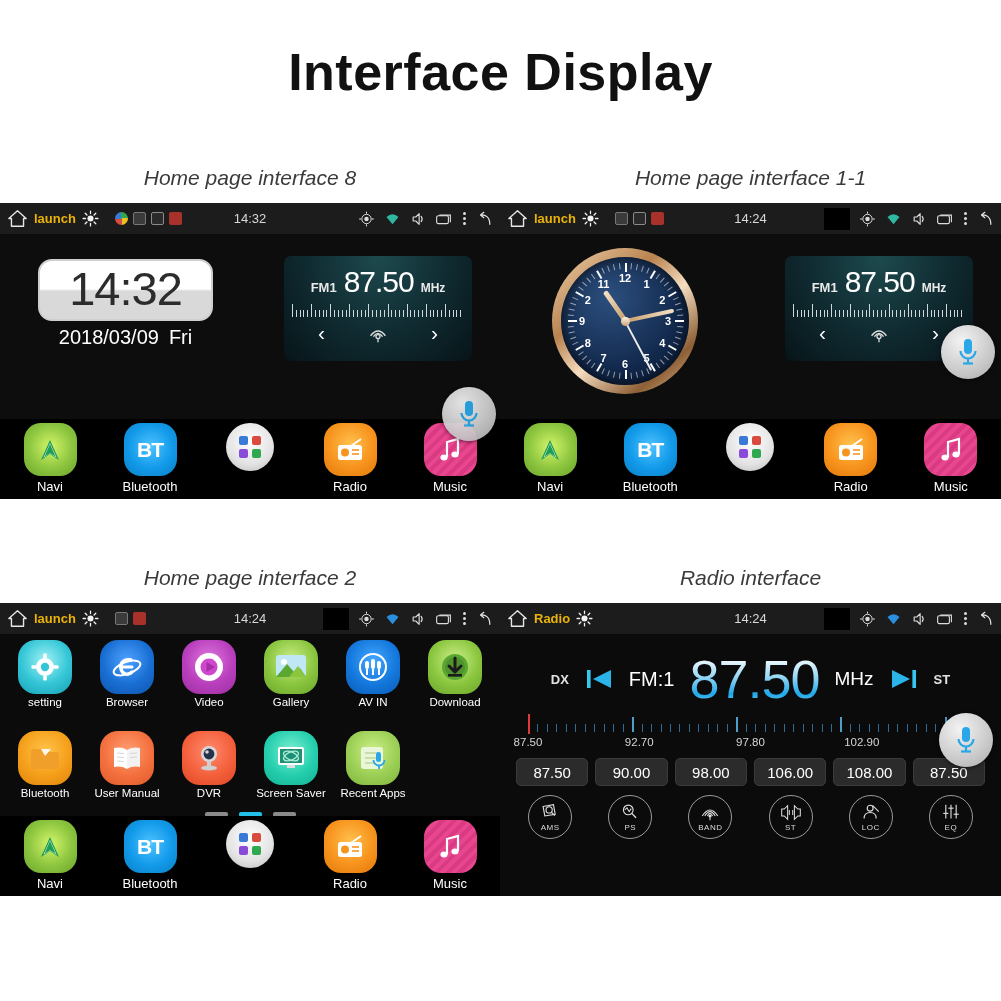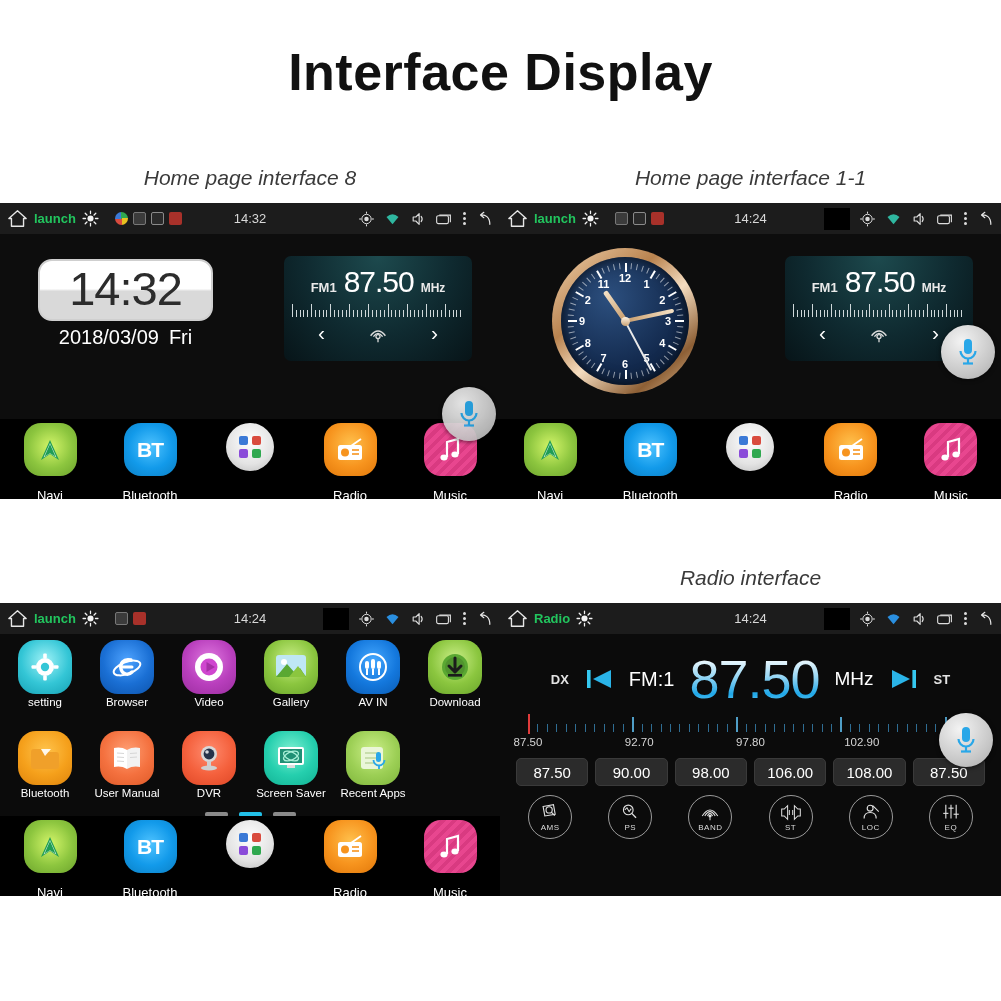--- a/index.html
+++ b/index.html
@@ -34,21 +34,21 @@
   #screen-home2 { left:0;   top:603px; width:500px;  height:293px; }
   #screen-radio { left:500px; top:603px; width:501px; height:293px; }
 
   
   .statusbar {
     position:relative; height:31px; width:100%;
     background:#1c1c1c; display:flex; align-items:center;
     padding:0 7px; gap:6px;
   }
   .sb-home { width:21px; height:19px; flex:0 0 auto; }
-  .sb-title { color:#22c55e; font-size:13px; font-weight:bold; }
+  .sb-title { color:#eab308; font-size:13px; font-weight:bold; }
   .sb-sun { width:17px; height:17px; flex:0 0 auto; }
   .sb-mini-icons { display:flex; align-items:center; gap:5px; margin-left:10px; }
   .mini { width:13px; height:13px; border-radius:2px; display:block; }
   .mini.globe { border-radius:50%; background:
       conic-gradient(#2fa84f 0 25%, #e8c020 0 50%, #d94b3e 0 75%, #3b79d6 0 100%); }
   .mini.sq { background:#3b3b3b; border:1px solid #777; }
   .mini.img { background:#2a2a2a; border:1px solid #8a8a8a; }
   .mini.red { background:#a8312a; }
   .sb-time { color:#d8d8d8; font-size:13px; margin-left:auto; margin-right:auto;
              position:absolute; left:0; right:0; text-align:center; pointer-events:none; }
@@ -131,21 +131,21 @@
   .page-dots i { width:23px; height:5px; border-radius:2px; background:#8a8a8a; display:block; }
   .page-dots i.on { background:#22c0e8; }
 
   
   .dock { position:absolute; left:0; bottom:0; width:100%; height:80px;
           background:#000; display:flex; align-items:flex-start;
           justify-content:space-around; padding-top:4px; }
   .dock-item { width:72px; text-align:center; position:relative; }
   .dock-ic { width:53px; height:53px; margin:0 auto; border-radius:17px;
              position:relative; display:flex; align-items:center; justify-content:center; }
-  .dock-lb { color:#fff; font-size:13px; margin-top:12px; font-family:"Liberation Sans", sans-serif;text-align:center; }
+  .dock-lb { color:#fff; font-size:13px; margin-top:3px; font-family:"Liberation Sans", sans-serif;text-align:center; }
 
   .ic-navi { background:radial-gradient(circle at 50% 45%, #d4f56a 0%, #8dc63f 55%, #6ba32c 100%); }
   .ic-bt   { background:radial-gradient(circle at 50% 45%, #4fc3ff 0%, #129aea 55%, #0b7fc4 100%); }
   .ic-apps { background:radial-gradient(circle at 50% 38%, #ffffff 0%, #e3e3e3 60%, #b9b9b9 100%);
              border-radius:50%; width:48px; height:48px; }
   .ic-radio{ background:radial-gradient(circle at 50% 40%, #ffc14d 0%, #f7941e 55%, #e2780a 100%); }
   .ic-music{ background:repeating-linear-gradient(135deg,#e8468f 0 4px,#d93a81 4px 8px); }
 
   .bt-txt { color:#fff; font-weight:bold; font-size:21px; letter-spacing:-1px; }
   .apps-grid { display:grid; grid-template-columns:repeat(2,9px); grid-gap:4px; }
@@ -221,20 +221,21 @@
 </style>
 </head>
 <body>
 
 <div class="page">
 
   <div class="main-title">Interface Display</div>
 
   <div class="panel-caption cap-1">Home page interface 8</div>
   <div class="panel-caption cap-2">Home page interface 1-1</div>
+  <div class="panel-caption cap-3">Home page interface 2</div>
   <div class="panel-caption cap-4">Radio interface</div>
 
   <div class="screen" id="screen-home1">
     <div class="statusbar">
       <svg class="sb-home" viewBox="0 0 24 22">
           <path d="M12 2 L22 11 L19 11 L19 20 L5 20 L5 11 L2 11 Z" fill="none" stroke="#e6e6e6" stroke-width="1.6" stroke-linejoin="round"></path>
         </svg>
       <span class="sb-title">launch</span>
       <svg class="sb-sun" viewBox="0 0 24 24">
           <circle cx="12" cy="12" r="4.3" fill="#f2f2f2"></circle>

